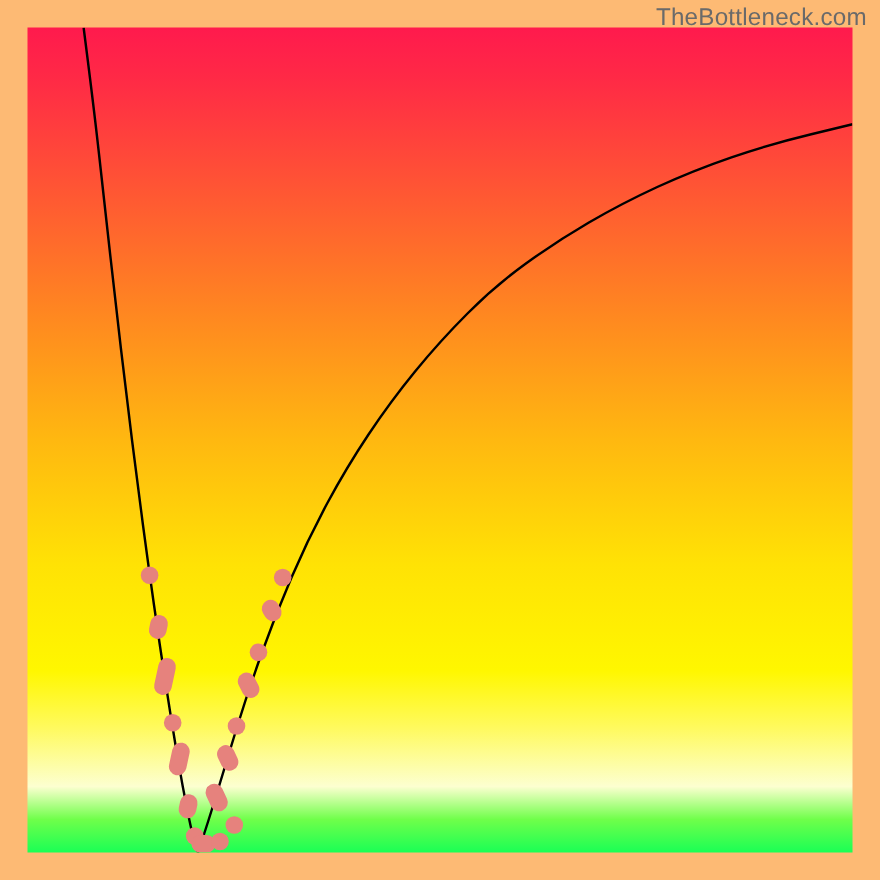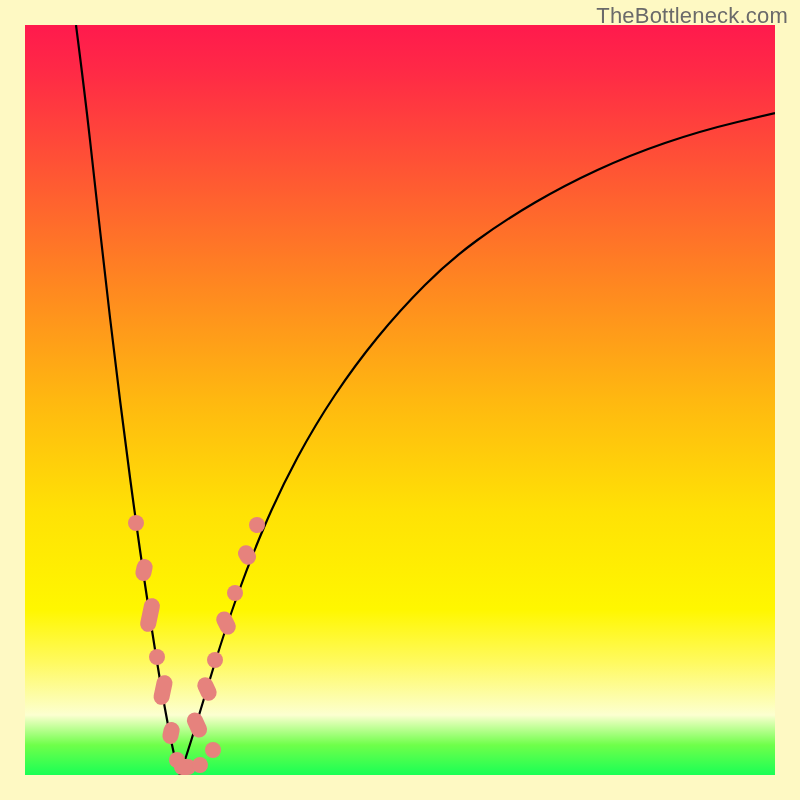--- a/index.html
+++ b/index.html
@@ -1,21 +1,21 @@
 <!DOCTYPE html>
 <html><head>
 <meta charset="utf-8">
 <style>
   * { margin: 0; padding: 0; box-sizing: border-box; }
   html, body { width: 800px; height: 800px; overflow: hidden; background: #000; }
   .frame {
     position: absolute;
     left: 0; top: 0;
     width: 800px; height: 800px;
-    background: #fef9c3;
+    background: #fdba74;
     text-align: center;
   }
   .plot-area {
     position: absolute;
     left: 25px;
     top: 25px;
     width: 750px;
     height: 750px;
     background: linear-gradient(
       to bottom,

